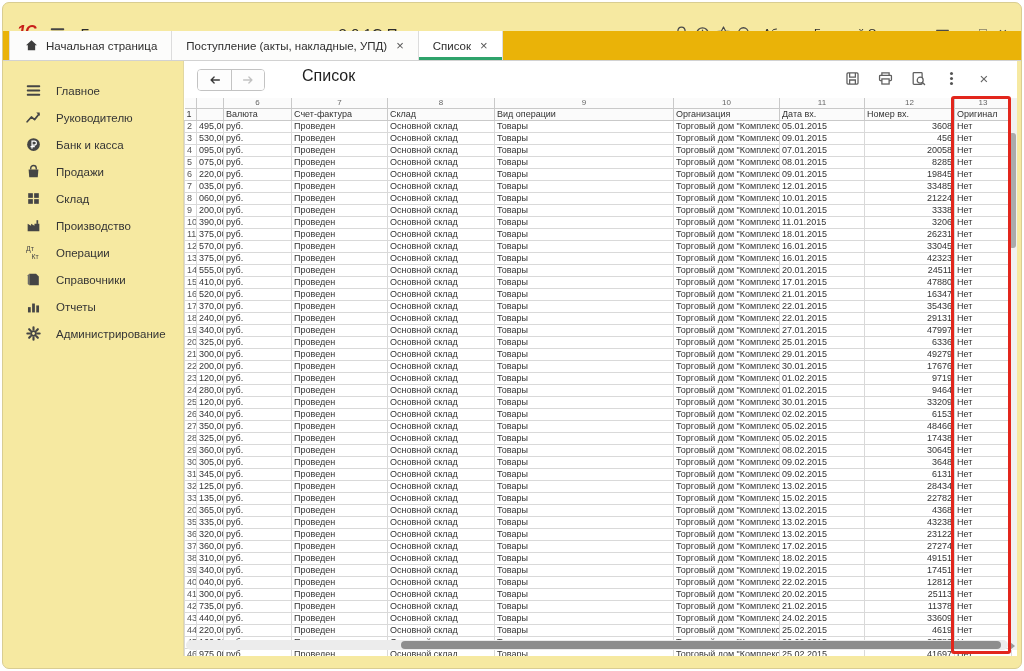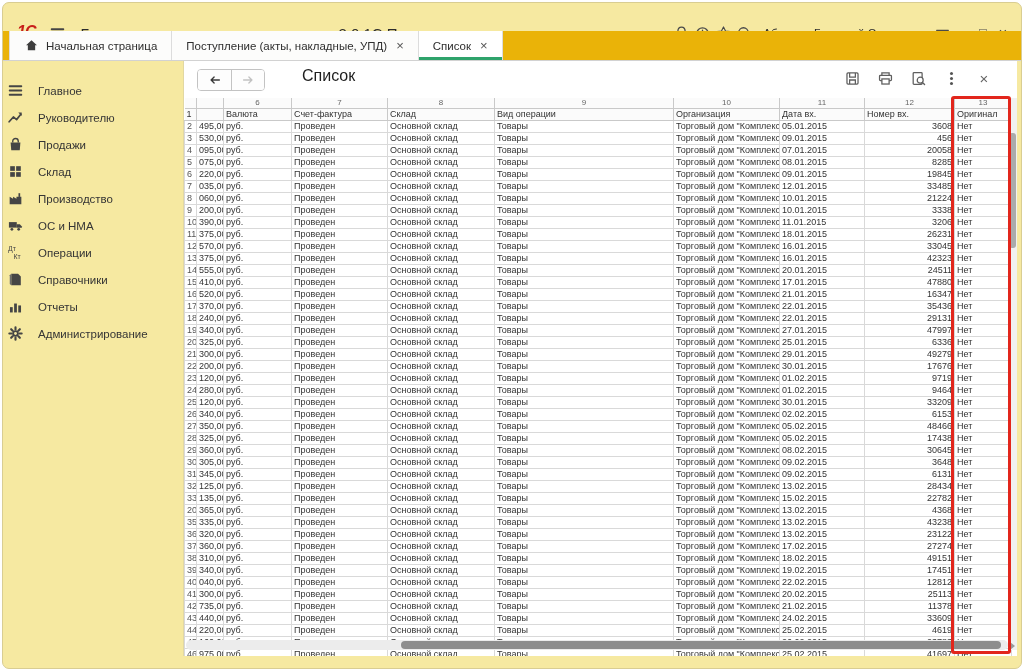--- a/index.html
+++ b/index.html
@@ -23,21 +23,21 @@
   .tab { display:flex; align-items:center; gap:7px; padding:0 14px; font-size:11.5px; color:#2e2e2e; border-right:1px solid #dcdcdc; position:relative; background:#fcfcfb; }
   .tab:first-child { border-left:1px solid #dcdcdc; }
   .tab.active { background:#fff; }
   .tab.active::after { content:''; position:absolute; left:0; right:0; bottom:0; height:3px; background:#2fa36b; }
   .tab-ico { width:15px; height:15px; }
   .tab-ico svg { width:100%; height:100%; }
   .tab-x { color:#555; font-size:13px; margin-left:2px; line-height:1; }
 
   
   .sidebar { position:absolute; left:0; top:58px; width:180px; bottom:12px; padding-top:16px; overflow:hidden; }
-  .sb-item { height:27px; display:flex; align-items:center; padding-left:4px; gap:14px; cursor:default; }
+  .sb-item { height:27px; display:flex; align-items:center; padding-left:22px; gap:14px; cursor:default; }
   .sb-ico { width:17px; height:17px; flex:0 0 17px; }
   .sb-ico svg { width:100%; height:100%; }
   .sb-lbl { font-size:11.5px; color:#353535; white-space:nowrap; }
 
   
   .content { position:absolute; left:180px; top:58px; right:4px; bottom:12px; background:#fff; border-left:1px solid #e2d8a2; overflow:hidden; }
   .chead { position:absolute; left:0; top:0; right:0; height:37px; background:#fff; }
   .navgrp { position:absolute; left:13px; top:8px; display:flex; border:1px solid #c3c3c3; border-radius:4px; overflow:hidden; }
   .navbtn { width:33px; height:20px; background:#fdfdfd; display:flex; align-items:center; justify-content:center; }
   .navbtn + .navbtn { border-left:1px solid #c3c3c3; }
@@ -134,20 +134,27 @@
       </div>
       <div class="sb-item">
         <span class="sb-ico"><svg viewBox="0 0 16 16">
             <path d="M2 12l4-4.5 3 2.5 4-5" stroke="#454545" stroke-width="1.6" fill="none" stroke-linecap="round" stroke-linejoin="round"></path>
             <path d="M10.6 3.4h3.2v3.2z" fill="#454545"></path>
           </svg></span>
         <span class="sb-lbl">Руководителю</span>
       </div>
       <div class="sb-item">
         <span class="sb-ico"><svg viewBox="0 0 16 16">
+            <circle cx="8" cy="8" r="6" fill="#454545"></circle>
+            <path d="M6.6 11.5V4.8h2.2a1.9 1.9 0 0 1 0 3.8H6.6M5.6 10h3.2" stroke="#fff" stroke-width="1.1" fill="none" stroke-linecap="round"></path>
+          </svg></span>
+        <span class="sb-lbl">Банк и касса</span>
+      </div>
+      <div class="sb-item">
+        <span class="sb-ico"><svg viewBox="0 0 16 16">
             <path d="M5.4 6V5a2.6 2.6 0 0 1 5.2 0v1" stroke="#454545" stroke-width="1.3" fill="none"></path>
             <path d="M3.4 6h9.2l-.6 7.5H4z" fill="#454545"></path>
           </svg></span>
         <span class="sb-lbl">Продажи</span>
       </div>
       <div class="sb-item">
         <span class="sb-ico"><svg viewBox="0 0 16 16">
             <g fill="#454545">
               <rect x="3" y="3" width="4.4" height="4.4"></rect>
               <rect x="8.6" y="3" width="4.4" height="4.4"></rect>
@@ -156,29 +163,20 @@
             </g>
           </svg></span>
         <span class="sb-lbl">Склад</span>
       </div>
       <div class="sb-item">
         <span class="sb-ico"><svg viewBox="0 0 16 16">
             <path d="M2.5 13.5V6.3l3.2 2V6.3l3.2 2V6.3h4.6v7.2z" fill="#454545"></path>
             <rect x="10.8" y="3" width="1.6" height="3.5" fill="#454545"></rect>
           </svg></span>
         <span class="sb-lbl">Производство</span>
-      </div>
-      <div class="sb-item">
-        <span class="sb-ico"><svg viewBox="0 0 16 16">
-            <rect x="1.8" y="4.8" width="7.4" height="5.2" fill="#454545"></rect>
-            <path d="M9.2 6.8h2.9l1.9 2.2v1H9.2z" fill="#454545"></path>
-            <circle cx="4.6" cy="11.6" r="1.3" fill="#454545"></circle>
-            <circle cx="11" cy="11.6" r="1.3" fill="#454545"></circle>
-          </svg></span>
-        <span class="sb-lbl">ОС и НМА</span>
       </div>
       <div class="sb-item">
         <span class="sb-ico"><svg viewBox="0 0 16 16">
             <text x="1" y="7" font-size="6.5" fill="#454545">Дт</text>
             <text x="6" y="14.5" font-size="6.5" fill="#454545">Кт</text>
           </svg></span>
         <span class="sb-lbl">Операции</span>
       </div>
       <div class="sb-item">
         <span class="sb-ico"><svg viewBox="0 0 16 16">

